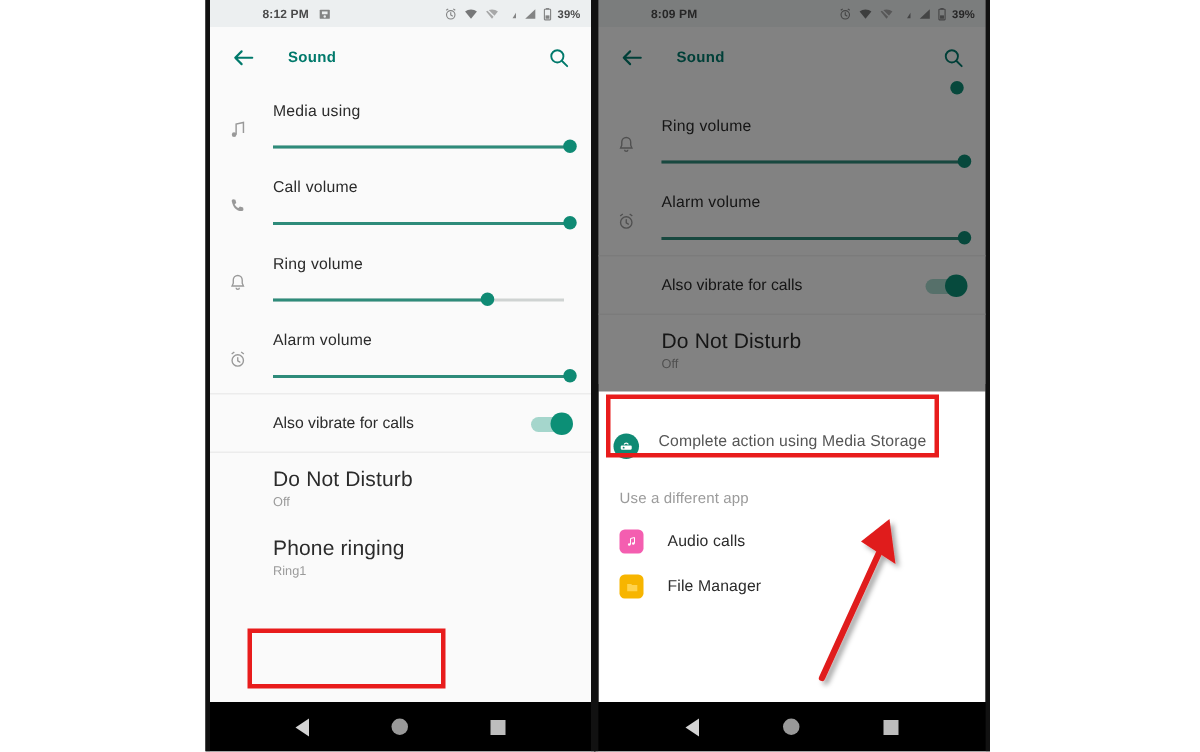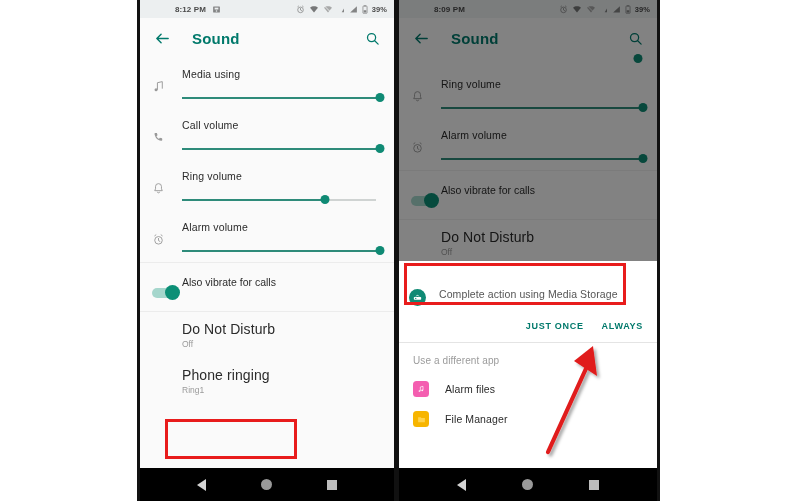--- a/index.html
+++ b/index.html
@@ -49,21 +49,21 @@
 
   
   .appbar {
     height:40px;
     background:#fafafa;
     display:flex;
     align-items:center;
     padding:0 12px;
   }
   .appbar .title {
-    font-size:15px;
+    font-size:10px;
     font-weight:bold;
     color:#00796b;
     margin-left:20px;
     letter-spacing:.2px;
   }
   .appbar .spacer { flex:1; }
   .icon-btn { width:20px; height:20px; display:flex; align-items:center; justify-content:center; cursor:pointer; }
 
   
   .body-list { background:#fafafa; position:relative; }
@@ -100,24 +100,23 @@
     height:1.5px; background:#2e8b7a;
   }
   .thumb {
     position:absolute; top:0px;
     width:9px; height:9px; border-radius:50%;
     background:#0f8a74;
     transform:translateX(-4.5px);
   }
 
   .switch-row {
-    display:flex; align-items:flex-start;
+    display:flex; align-items:flex-end;
     padding:13px 14px 13px 12px;
     border-top:1px solid #ececec;
-    flex-direction:column;
   }
   .switch-row .lbl { font-size:10.5px; color:#2b2b2b; flex:1; padding-left:30px; }
   .sw {
     width:26px; height:10px; border-radius:6px;
     background:#a5d6cc; position:relative;
   }
   .sw .knob {
     position:absolute; right:-2px; top:-3px;
     width:15px; height:15px; border-radius:50%;
     background:#0c8f76;
@@ -468,35 +467,31 @@
       <div class="sheet-head">
         <div class="ms-icon">
           <svg width="11" height="11" viewBox="0 0 24 24">
             <rect x="4" y="11" width="16" height="6" rx="1.6" fill="#fff"></rect>
             <circle cx="8.2" cy="14" r="1.4" fill="#0f8a74"></circle>
             <path d="M9 9.5a3.2 3.2 0 016 0" stroke="#fff" stroke-width="1.8" fill="none"></path>
           </svg>
         </div>
         <div class="txt">Complete action using Media Storage</div>
       </div>
-      <div class="sheet-actions">
-        <div class="act-btn">JUST ONCE</div>
-        <div class="act-btn">ALWAYS</div>
-      </div>
       <div class="sheet-sub">Use a different app</div>
 
       <div class="app-row">
         <div class="app-ic audio">
           <svg width="8" height="8" viewBox="0 0 24 24">
               <path d="M10 18V6l8-2v12" stroke="#fff" stroke-width="2" fill="none"></path>
               <circle cx="7.5" cy="18" r="2.6" fill="#fff"></circle>
               <circle cx="15.5" cy="16" r="2.6" fill="#fff"></circle>
             </svg>
         </div>
-        <div class="app-name">Alarm files</div>
+        <div class="app-name">Audio calls</div>
       </div>
 
       <div class="app-row">
         <div class="app-ic folder">
           <svg width="9" height="9" viewBox="0 0 24 24">
               <path d="M3 6h7l2 2h9v11H3z" fill="#ffd34d"></path>
             </svg>
         </div>
         <div class="app-name">File Manager</div>
       </div>

